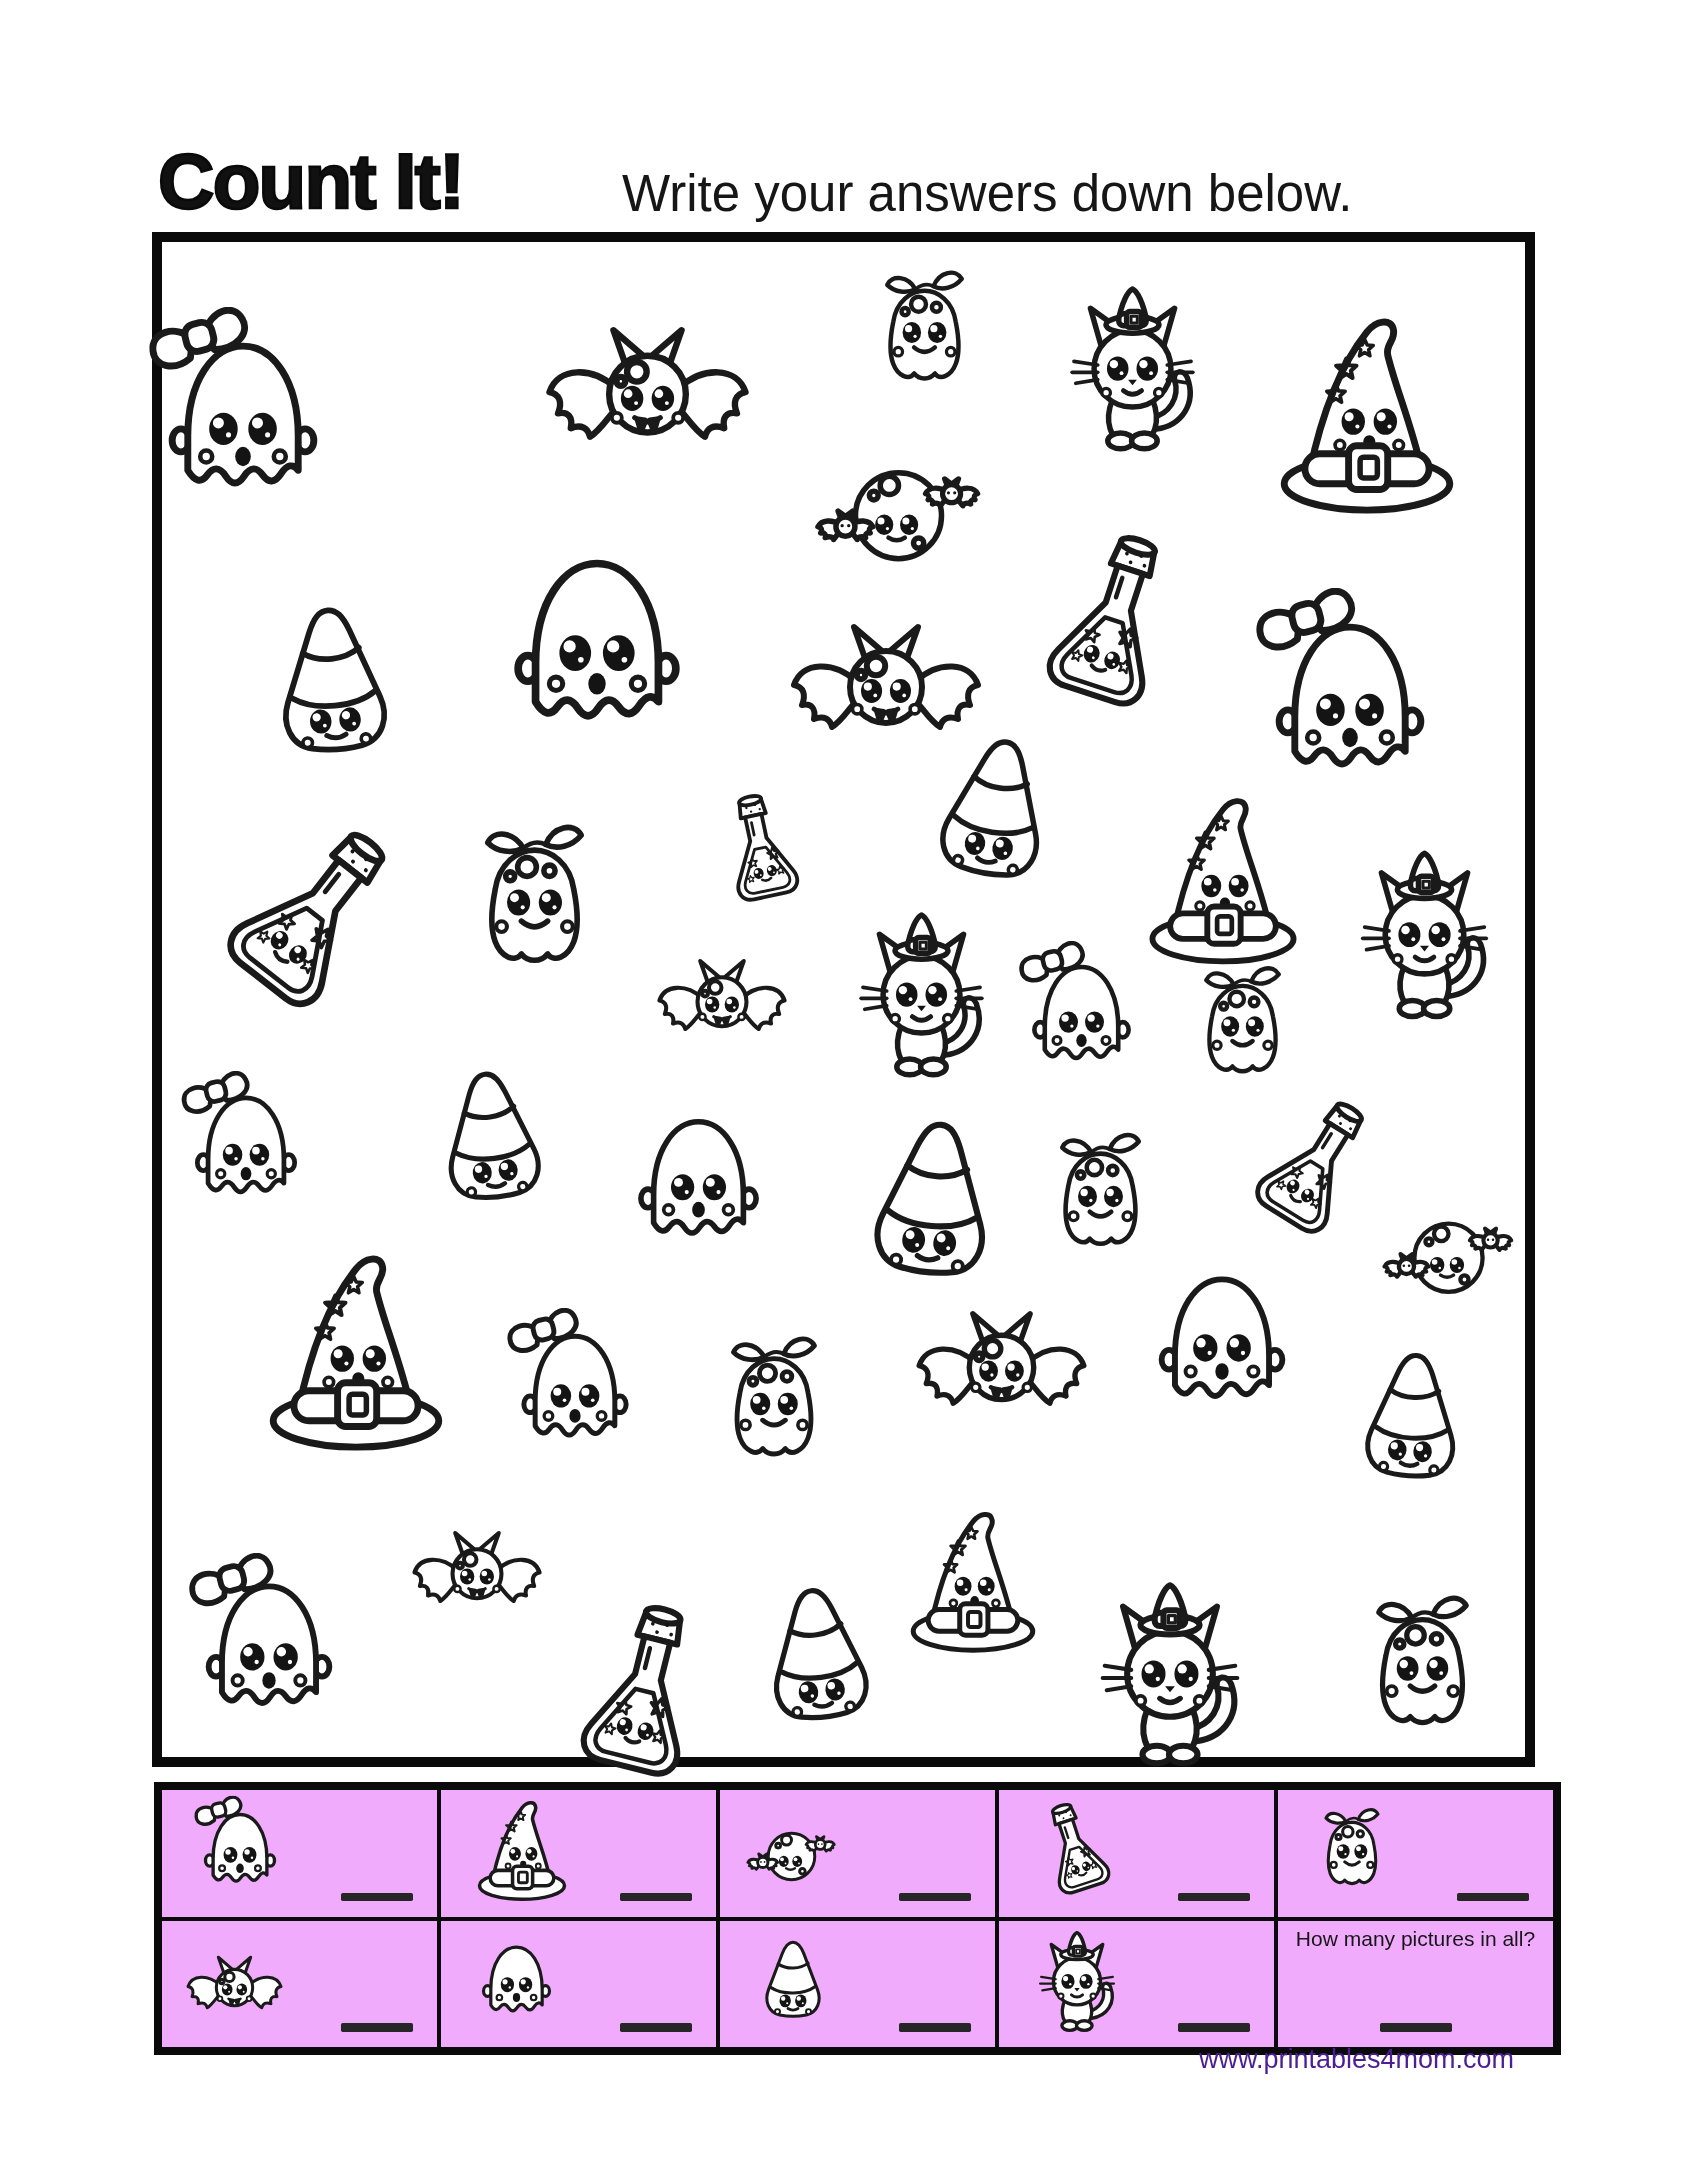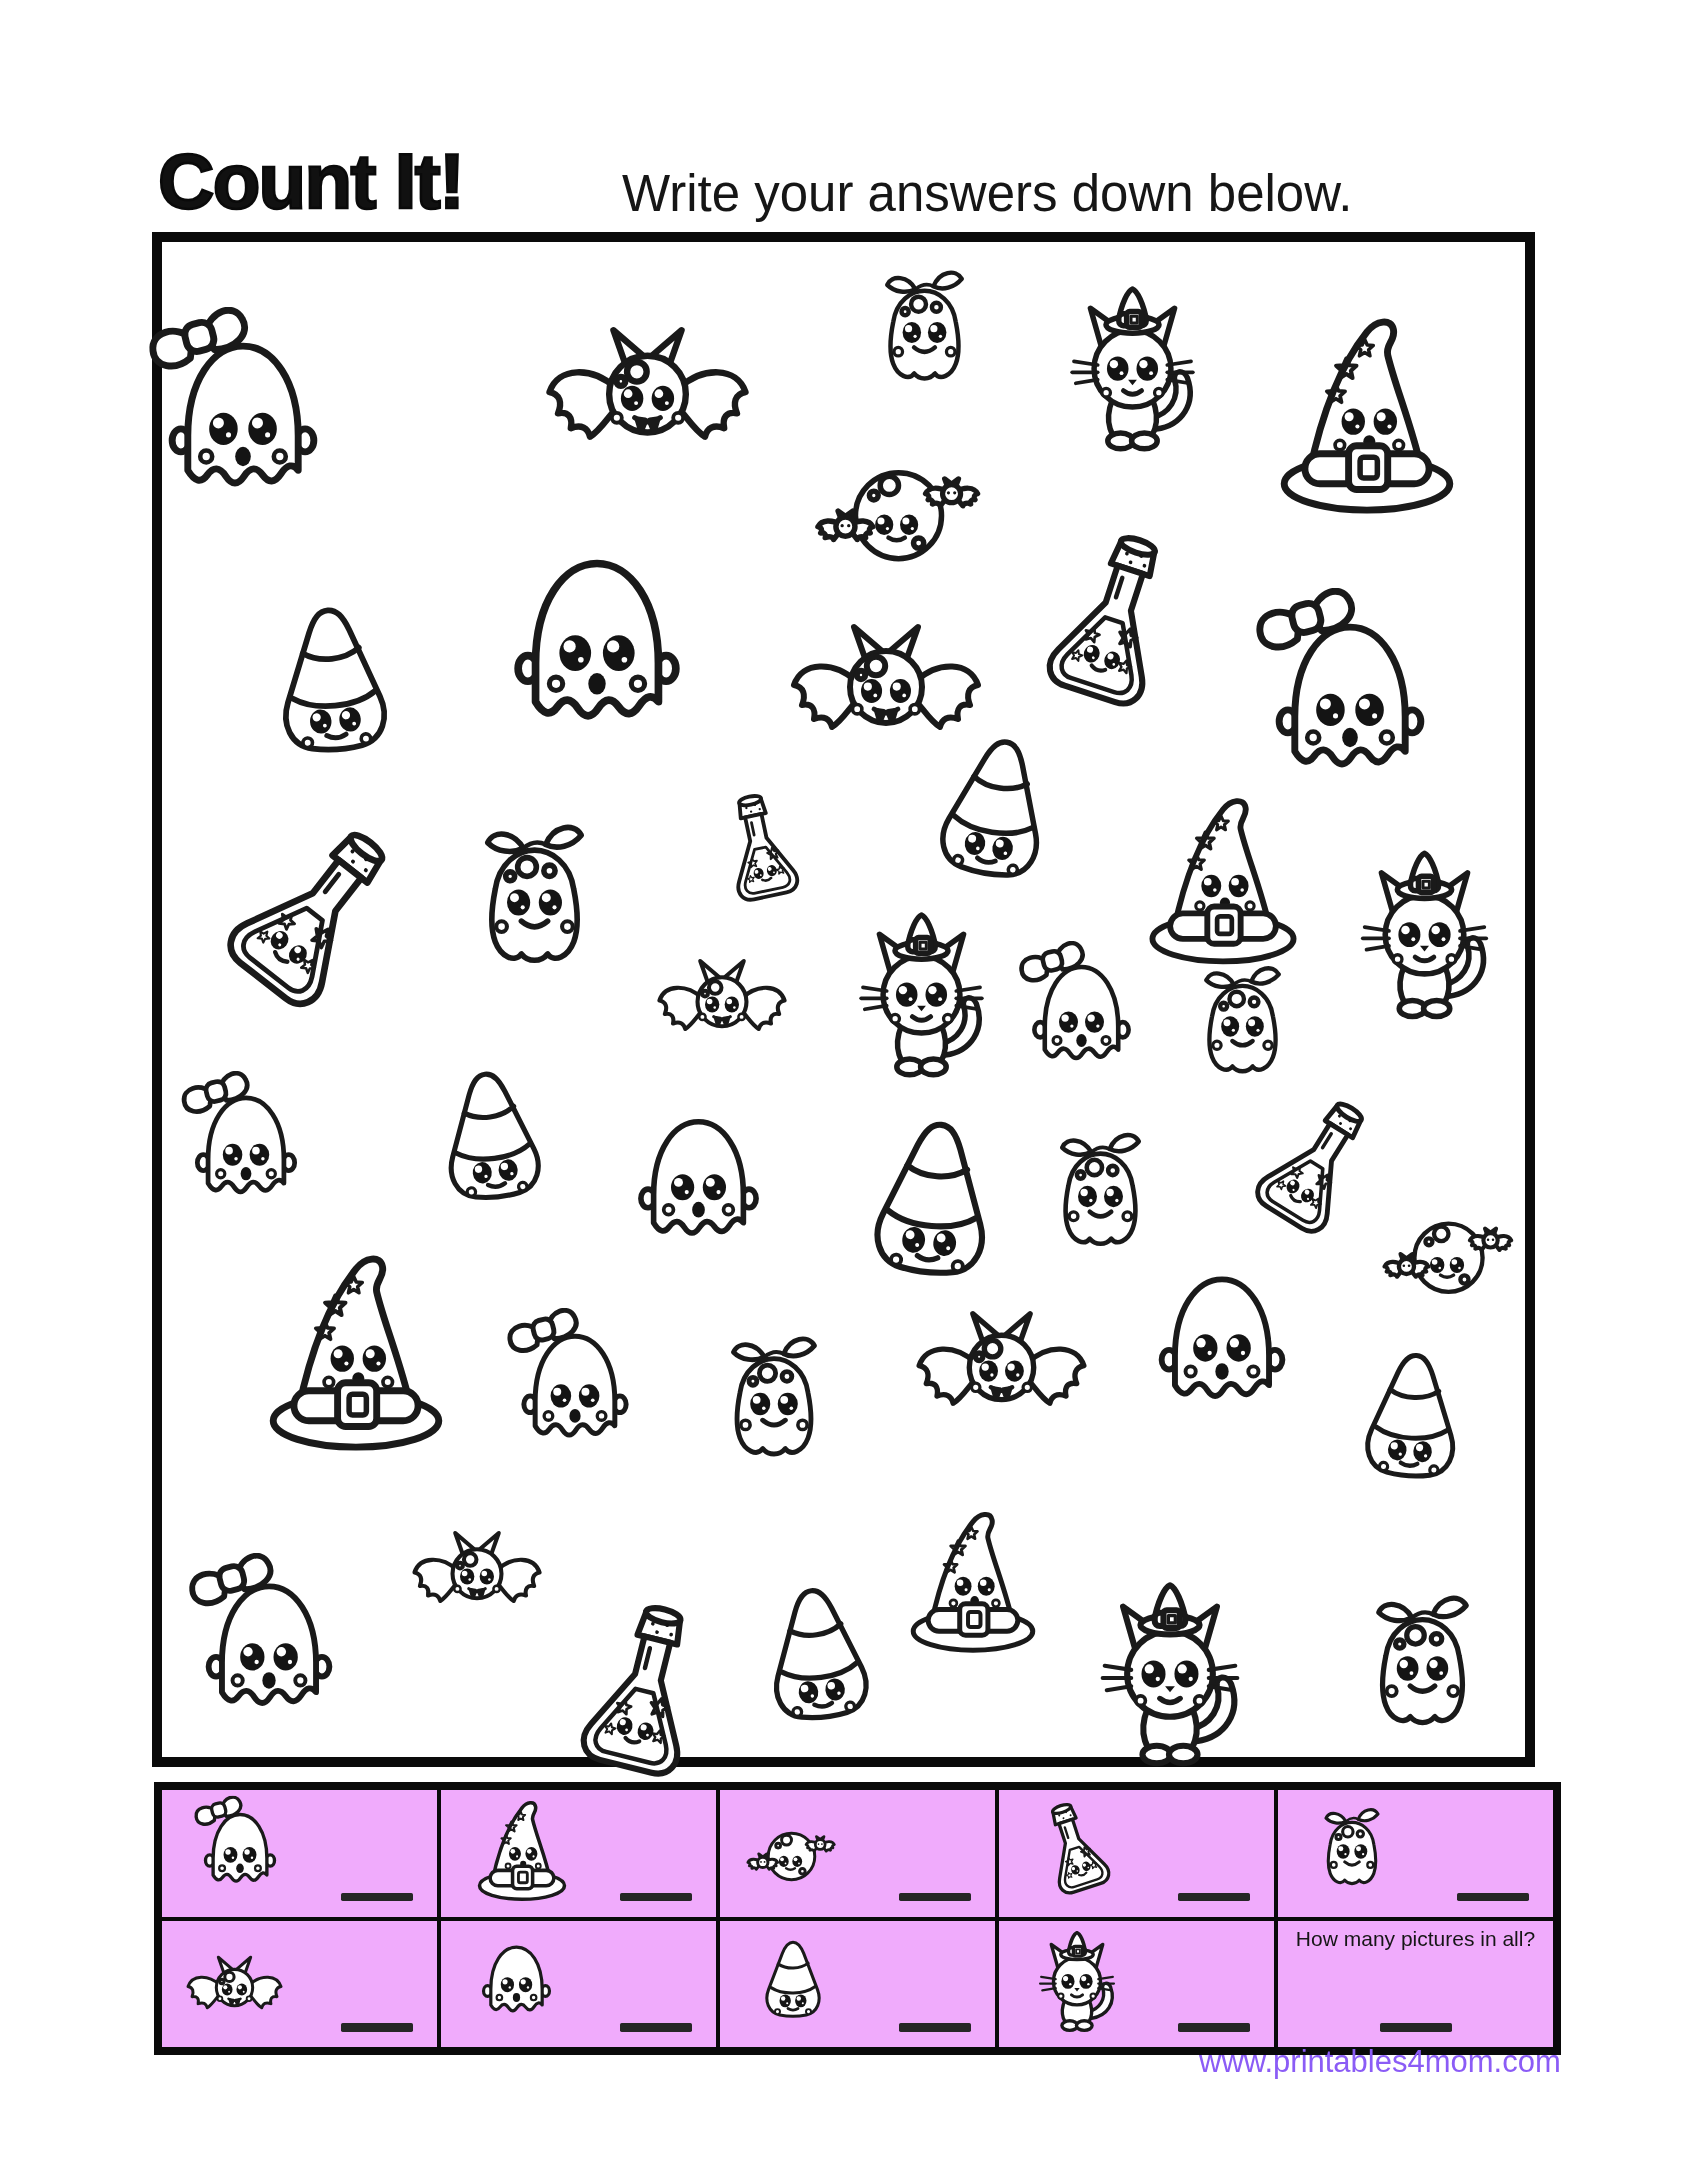--- a/index.html
+++ b/index.html
@@ -15,21 +15,21 @@
   .item svg{display:block;overflow:visible;}
   #answer-grid{position:absolute;left:154px;top:1782px;width:1395px;height:261px;
         border:6px solid #0a0a0a;display:grid;grid-template-columns:repeat(5,1fr);
         grid-template-rows:1fr 1fr;background:#f0abfc;}
   .cell{position:relative;border:2.6px solid #0a0a0a;}
   .cell .cicon{position:absolute;left:22px;top:50%;transform:translateY(-50%);}
   .cell .dash{position:absolute;right:24px;bottom:15.3px;width:72px;height:8.5px;
         background:#262626;border-radius:1.7px;}
   .cell .dash.center{left:50%;right:auto;transform:translateX(-50%);}
   .cell .q{position:absolute;left:0;right:0;top:6.8px;text-align:center;font-size:21px;color:#161616;}
-  #footer-url{position:absolute;left:1199px;top:2044px;font-size:31px;color:#8b5cf6;white-space:nowrap;}
+  #footer-url{position:absolute;left:1199px;top:2044px;font-size:27px;color:#4c1d95;white-space:nowrap;}
   .o{fill:#fff;stroke:#1a1a1a;stroke-width:3;stroke-linejoin:round;stroke-linecap:round;}
   .ln{fill:none;stroke:#1a1a1a;stroke-linejoin:round;stroke-linecap:round;}
   .defs-svg{position:absolute;width:0;height:0;overflow:hidden;}
 </style>
 </head>
 <body>
 
 <svg class="defs-svg" aria-hidden="true">
   <defs>
     <g id="f-eyes">

